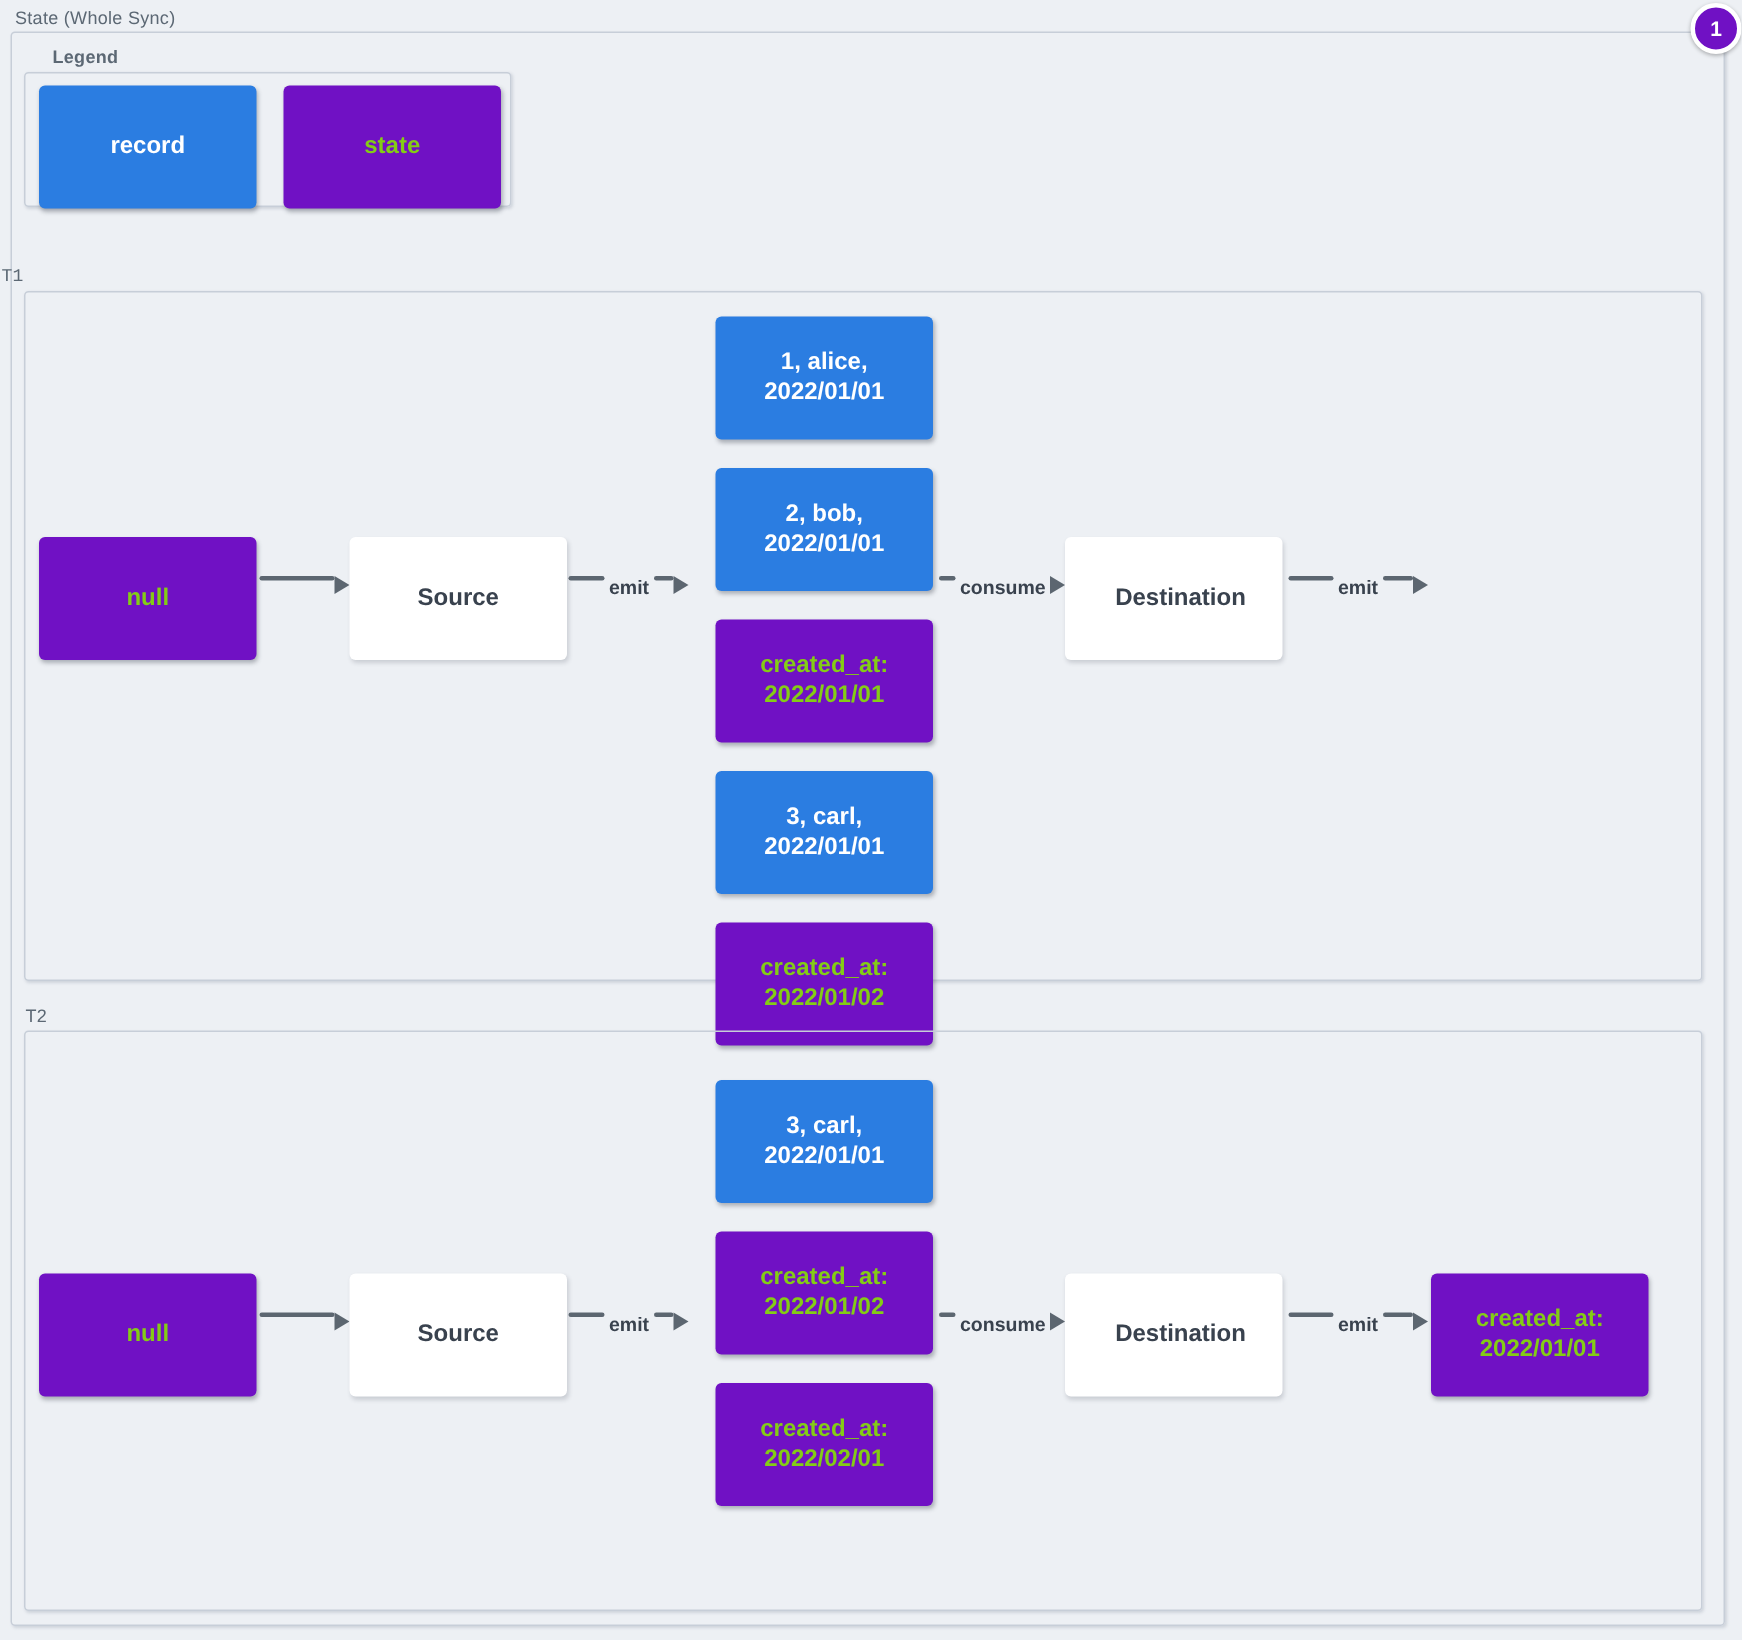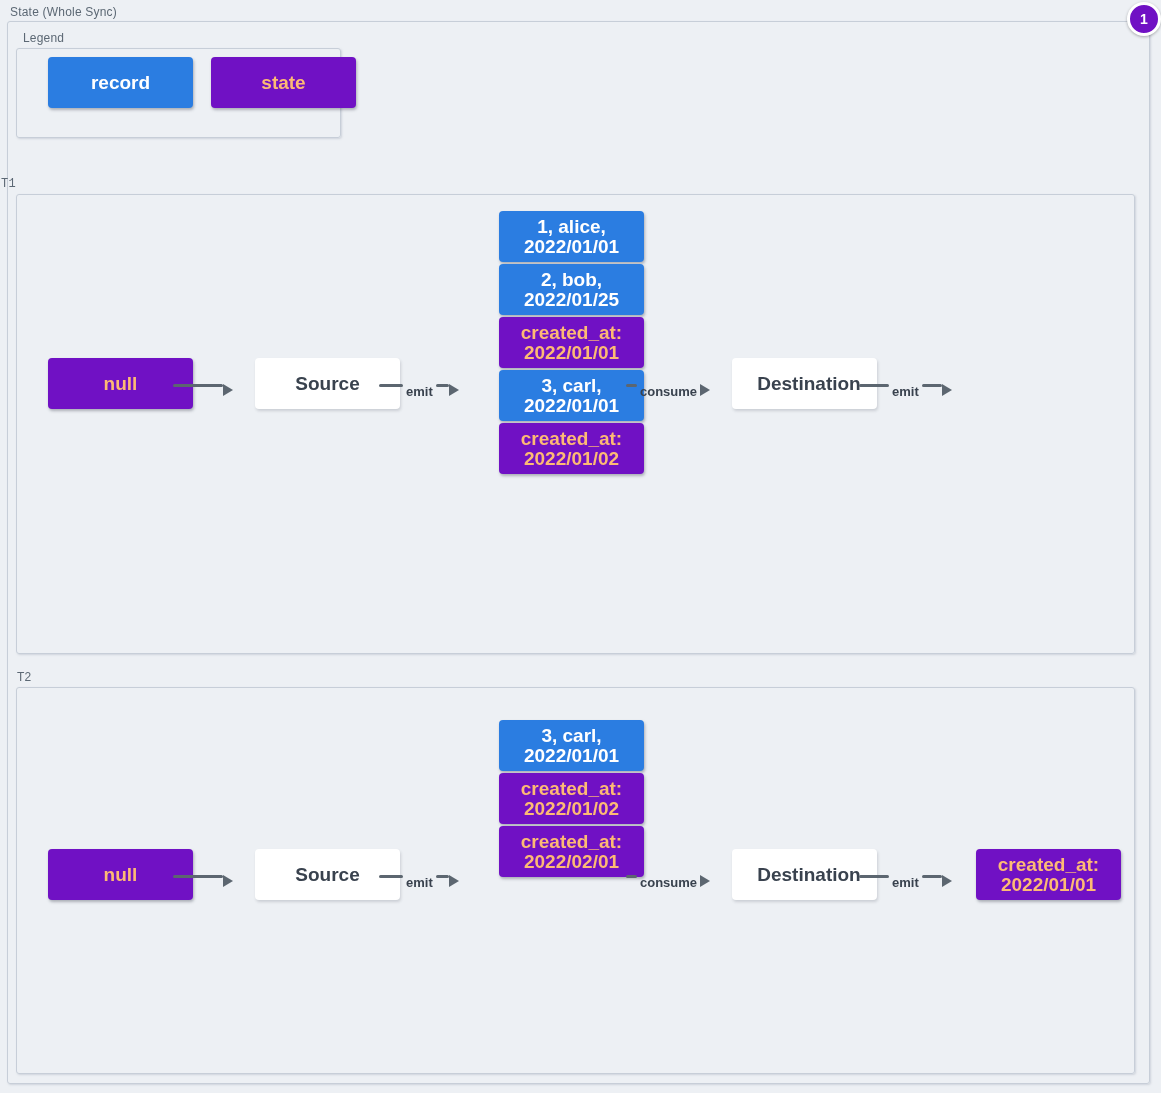--- a/index.html
+++ b/index.html
@@ -10,28 +10,27 @@
   }
   .group {
     position:absolute; border:1px solid #c7ced8; border-radius:3px;
     box-shadow:1px 1px 2px rgba(120,130,150,0.25);
   }
   .group-label {
     position:absolute; font-size:12px; color:#5c6874; letter-spacing:0.2px;
     white-space:nowrap;
   }
   .node {
-    width:145px; height:51px; border-radius:4px; box-sizing:border-box;
+    width:145px; height:82px; border-radius:4px; box-sizing:border-box;
     display:flex; align-items:center; justify-content:center; text-align:center;
-    font-size:19px; font-weight:700; line-height:20px; padding:0 6px;
+    font-size:16px; font-weight:700; line-height:20px; padding:0 6px;
     box-shadow:1px 2px 3px rgba(50,55,70,0.35);
-    margin-left:22px;
   }
   .node.record { background:var(--record,#2b7de1); color:#ffffff; }
-  .node.state  { background:var(--state,#7011c4);  color:#fdba74; }
+  .node.state  { background:var(--state,#7011c4);  color:#84cc16; }
   .node.white  { background:#ffffff; color:var(--node-text-dark,#39424e);
                  box-shadow:1px 2px 3px rgba(50,55,70,0.18); }
 
   
   .legend-box { left:16px; top:48px; width:323px; height:88px; }
   .legend-box .node { position:absolute; top:8px; }
   .legend-box .node.record { left:9px; }
   .legend-box .node.state  { left:172px; }
 
   
@@ -39,21 +38,21 @@
   .tl.t1 { top:194px; height:458px; }
   .tl.t2 { top:687px; height:385px; }
   .tl .node { position:absolute; }
   .t1 .rowy { top:163px; }
   .t2 .rowy { top:161px; }
   .n-null   { left:9px; }
   .n-source { left:216px;text-align:center; }
   .n-dest   { left:693px;padding-left:15px; }
   .n-out    { left:937px; }
 
-  .queue { position:absolute; left:460px; display:flex; flex-direction:column; gap:2px; width:145px; }
+  .queue { position:absolute; left:460px; display:flex; flex-direction:column; gap:19px; width:145px; }
   .t1 .queue { top:16px; }
   .t2 .queue { top:32px; }
   .queue .node { position:static; }
 
   
   .arrow { position:absolute; height:20px; display:flex; align-items:flex-start; }
   .t1 .arrow { top:189px; }
   .t2 .arrow { top:187px; }
   .arrow.a-plain   { left:156px; width:60px; }
   .arrow.a-emit1   { left:362px; width:100px; }
@@ -69,21 +68,21 @@
     border-top:6px solid transparent; border-bottom:6px solid transparent;
   }
   .alabel {
     margin:0 3px; font-size:13px; font-weight:600;
     color:var(--node-text-dark,#39424e); white-space:nowrap;
   }
 
   
   .outer { left:7px; top:21px; width:1141px; height:1061px; }
   .outer-label { left:10px; top:5px; }
-  .legend-label { left:23px; top:31px; }
+  .legend-label { left:35px; top:31px;font-weight:bold; }
   .t1-label { left:1px; top:177px;font-family:Liberation Mono, monospace; }
   .t2-label { left:17px; top:670px; }
   .badge {
     position:absolute; left:1127px; top:2px; width:28px; height:28px;
     border-radius:50%; background:var(--state,#7011c4); border:3px solid #ffffff;
     color:#ffffff; font-size:14px; font-weight:700;
     display:flex; align-items:center; justify-content:center; z-index:5;
     box-shadow:0 1px 3px rgba(0,0,0,0.3); cursor:pointer;
   }
 </style>
@@ -109,21 +108,21 @@
   </div>
   <div class="node white rowy n-source">Source</div>
   <div class="arrow a-emit1">
     <i class="aline w24"></i>
     <span class="alabel">emit</span>
     <i class="aline w13"></i>
     <i class="ahead"></i>
   </div>
   <div class="queue">
     <div class="node record">1, alice, 2022/01/01</div>
-    <div class="node record">2, bob, 2022/01/25</div>
+    <div class="node record">2, bob, 2022/01/01</div>
     <div class="node state">created_at: 2022/01/01</div>
     <div class="node record">3, carl, 2022/01/01</div>
     <div class="node state">created_at: 2022/01/02</div>
   </div>
   <div class="arrow a-consume">
     <i class="aline w11"></i>
     <span class="alabel">consume</span>
     <i class="ahead"></i>
   </div>
   <div class="node white rowy n-dest">Destination</div>

